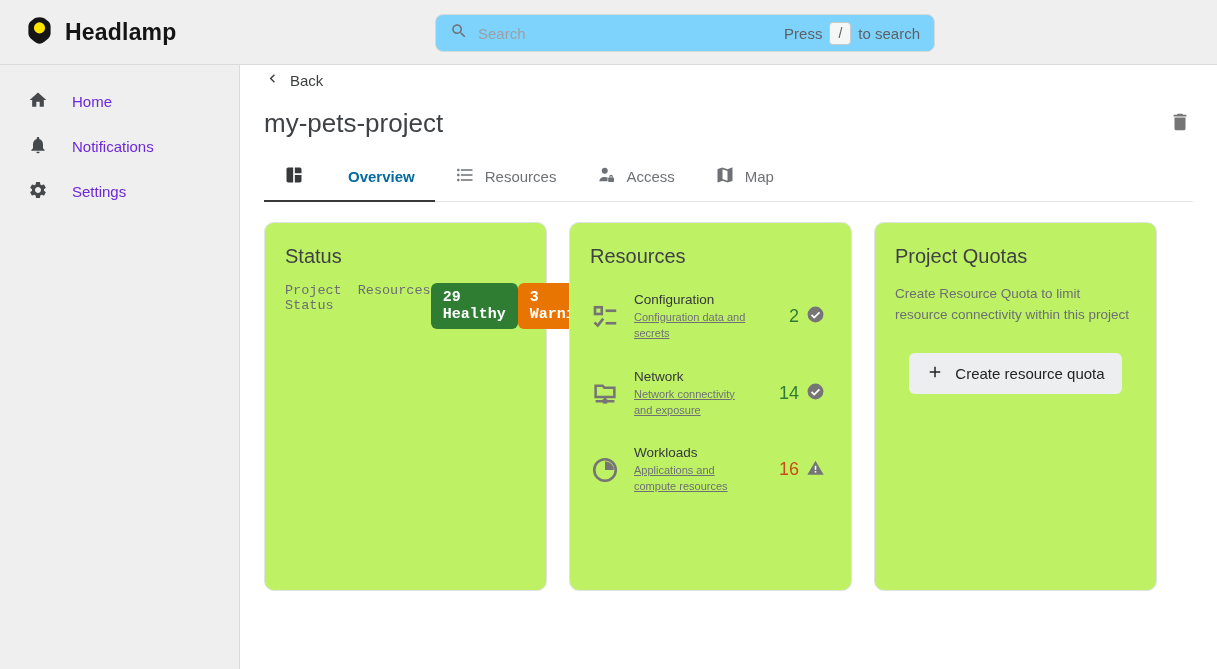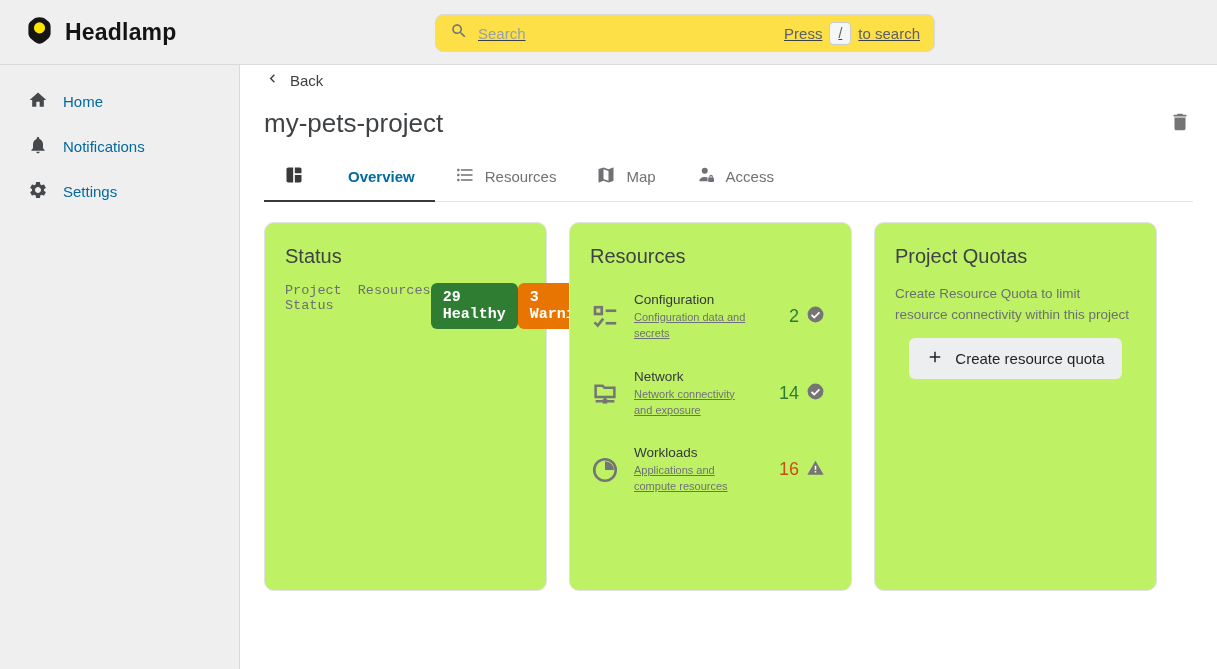--- a/index.html
+++ b/index.html
@@ -5,36 +5,36 @@
   * { margin:0; padding:0; box-sizing:border-box; }
   html,body { width:1217px; height:669px; overflow:hidden; background:#fff;
               font-family:"Liberation Sans", sans-serif; color:#3f4245; }
 
   
   .topbar { height:65px; background:#efefef; border-bottom:1px solid #d9dadb;
             display:flex; align-items:center; padding:0 24px; position:relative; }
   .brand { display:flex; align-items:center; gap:10px; }
   .brand-name { font-size:23px; font-weight:700; color:#141414; letter-spacing:.2px; }
   .searchbar { position:absolute; left:435px; top:14px; width:500px; height:38px;
-               background:#fde047; border:1px solid #d8d9da; border-radius:8px;
-               display:flex; align-items:center; padding:0 14px;text-decoration:underline; }
+               background:#7dd3fc; border:1px solid #d8d9da; border-radius:8px;
+               display:flex; align-items:center; padding:0 14px; }
   .searchbar input { flex:1; border:none; outline:none; background:transparent;
                      font-size:15px; color:#3f4245; margin-left:10px;
                      font-family:"Liberation Sans", sans-serif; }
   .searchbar input::placeholder { color:#9aa0a5; }
   .search-hint { display:flex; align-items:center; font-size:15px; color:#5d6165; white-space:nowrap; }
   .keycap { display:inline-block; border:1px solid #c9cbcd; border-radius:4px;
             padding:1px 8px; margin:0 7px; background:#f5f6f6; color:#5d6165;
             font-size:14px; line-height:19px; }
 
   
   .shell { display:flex; height:604px; }
   .sidebar { width:240px; background:#efefef; border-right:1px solid #d9dadb; padding-top:14px; }
-  .side-item { display:flex; align-items:center; gap:15px; padding:11px 16px 11px 28px;
-               font-size:15px; color:#0369a1; cursor:pointer; }
+  .side-item { display:flex; align-items:center; gap:24px; padding:11px 16px 11px 28px;
+               font-size:15px; color:#6d28d9; cursor:pointer; }
   .side-item svg { flex:none; }
 
   .content { flex:1; background:#fff; padding:0 24px; }
 
   
   .back-row { margin-top:5px; display:inline-flex; align-items:center; gap:9px;
               font-size:15px; color:#3c3e40; cursor:pointer; }
   .title-row { display:flex; align-items:center; justify-content:space-between; margin-top:17px; }
   .page-title { font-size:26px; font-weight:400; color:#3f4245; }
   .icon-btn { background:none; border:none; cursor:pointer; padding:2px; }
@@ -68,21 +68,21 @@
   .res-texts { width:116px; flex:none; }
   .res-title { font-size:13.5px; color:#35383b; margin-bottom:2px; }
   .res-desc { font-size:11px; color:#6e7174; line-height:1.48;text-decoration:underline; }
   .res-count-wrap { margin-left:auto; display:flex; align-items:center; gap:7px; padding-right:6px; }
   .res-count { font-size:18px; }
   .count-success { color:#2e7d32; }
   .count-warning { color:#c94d16; }
 
   
   .quota-desc { font-size:13.5px; color:#6c6f72; line-height:1.58; margin-top:4px; }
-  .quota-btn { margin:12px auto 0; display:flex; align-items:center; gap:11px;
+  .quota-btn { margin:27px auto 0; display:flex; align-items:center; gap:11px;
                background:#edeeef; border:none; border-radius:6px; padding:10px 17px;
                font-size:15px; color:#212326; cursor:pointer;
                font-family:"Liberation Sans", sans-serif; }
 </style>
 </head>
 <body>
 
 <header class="topbar">
   <div class="brand">
     <span>
@@ -173,36 +173,36 @@
         <span>
           <svg width="20" height="20" viewBox="0 0 24 24" fill="#6e7175">
             <path d="M4 10.5c-.83 0-1.5.67-1.5 1.5s.67 1.5 1.5 1.5 1.5-.67 1.5-1.5-.67-1.5-1.5-1.5zm0-6c-.83 0-1.5.67-1.5 1.5S3.17 7.5 4 7.5 5.5 6.83 5.5 6 4.83 4.5 4 4.5zm0 12c-.83 0-1.5.68-1.5 1.5s.68 1.5 1.5 1.5 1.5-.68 1.5-1.5-.67-1.5-1.5-1.5zM7 19h14v-2H7v2zm0-6h14v-2H7v2zm0-8v2h14V5H7z"></path>
           </svg>
         </span>
         <span>Resources</span>
       </div>
       <div class="tab">
         <span>
           <svg width="20" height="20" viewBox="0 0 24 24" fill="#6e7175">
-            <path d="M20.5 3l-.16.03L15 5.1 9 3 3.36 4.9c-.21.07-.36.25-.36.48V20.5c0 .28.22.5.5.5l.16-.03L9 18.9l6 2.1 5.64-1.9c.21-.07.36-.25.36-.48V3.5c0-.28-.22-.5-.5-.5zM15 19l-6-2.11V5l6 2.11V19z"></path>
-          </svg>
-        </span>
-        <span>Map</span>
-      </div>
-      <div class="tab">
-        <span>
-          <svg width="20" height="20" viewBox="0 0 24 24" fill="#6e7175">
             <circle cx="10.5" cy="7" r="3.6"></circle>
             <path d="M4 19.5c0-3.4 3.1-5.1 6.5-5.1 1.2 0 2.4.2 3.4.7v4.4H4z"></path>
             <rect x="14.6" y="15" width="7" height="5.5" rx="1"></rect>
             <path d="M16.2 15v-1.3a1.9 1.9 0 0 1 3.8 0V15h-1.5v-1.2a.45.45 0 0 0-.9 0V15z" fill="#fff" opacity="0"></path>
             <path d="M16 15.2v-1.5a2.1 2.1 0 0 1 4.2 0v1.5h-1.4v-1.4a.7.7 0 0 0-1.4 0v1.4z"></path>
           </svg>
         </span>
         <span>Access</span>
+      </div>
+      <div class="tab">
+        <span>
+          <svg width="20" height="20" viewBox="0 0 24 24" fill="#6e7175">
+            <path d="M20.5 3l-.16.03L15 5.1 9 3 3.36 4.9c-.21.07-.36.25-.36.48V20.5c0 .28.22.5.5.5l.16-.03L9 18.9l6 2.1 5.64-1.9c.21-.07.36-.25.36-.48V3.5c0-.28-.22-.5-.5-.5zM15 19l-6-2.11V5l6 2.11V19z"></path>
+          </svg>
+        </span>
+        <span>Map</span>
       </div>
     </div>
 
     <div class="cards">
 
       <section class="card">
         <h2>Status</h2>
         <div class="status-cols">
           <div class="badge-col">
             <div class="status-col-label">Project Status</div>

